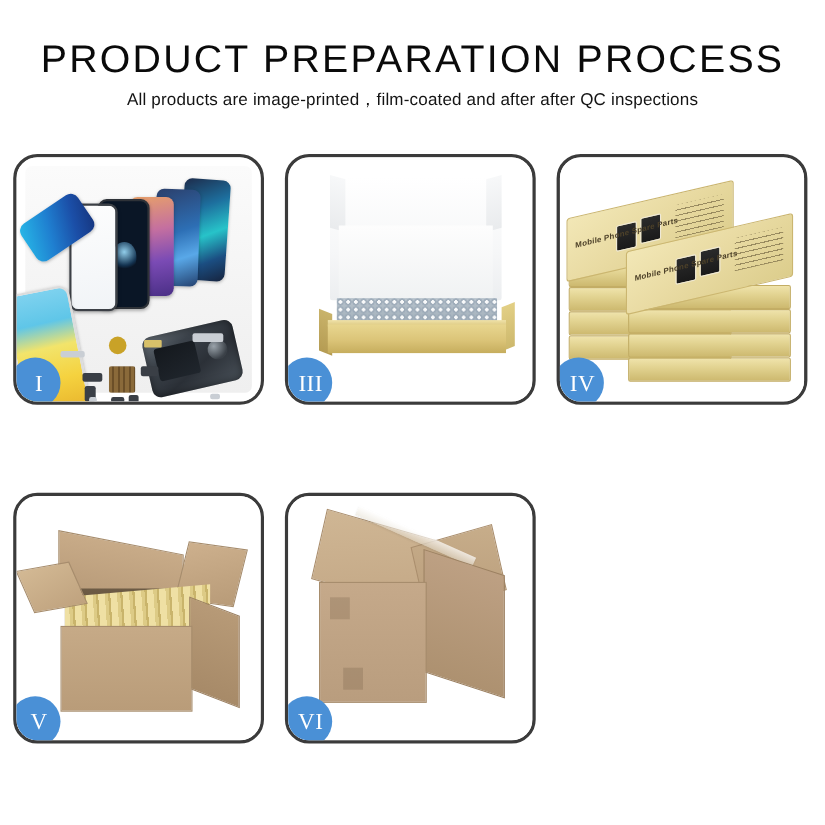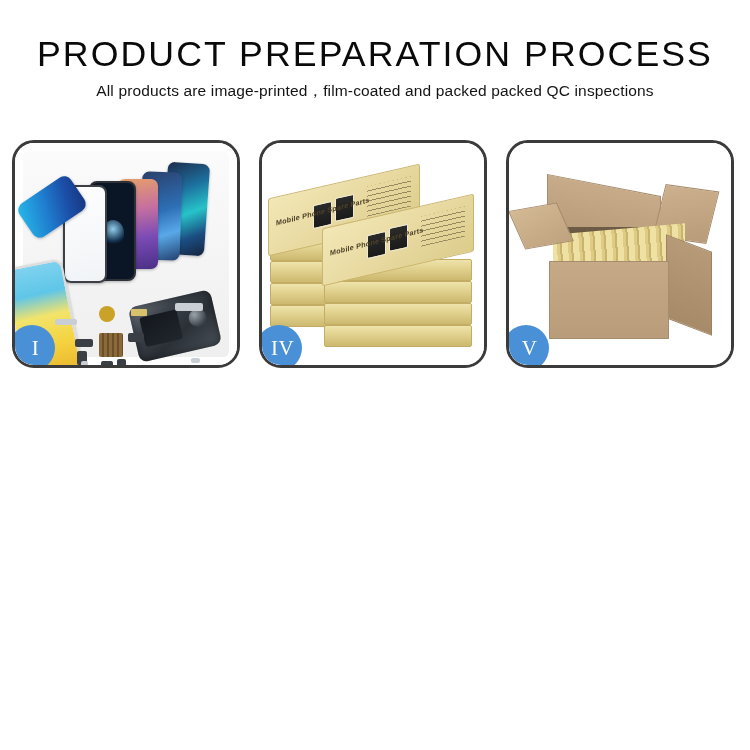--- a/index.html
+++ b/index.html
@@ -420,21 +420,21 @@
     background: rgba(120,98,72,.28);
   }
 </style>
 </head>
 <body>
 
 <div class="page">
 
   <div class="header">
     <div class="title">PRODUCT PREPARATION PROCESS</div>
-    <div class="subtitle">All products are image-printed，film-coated and packed packed QC inspections</div>
+    <div class="subtitle">All products are image-printed，film-coated and after after QC inspections</div>
   </div>
 
   <div class="grid">
 
     <div class="panel">
       <div class="stage">
         <div class="p1-bg"></div>
 
         <div class="ph ph-a"></div>
         <div class="ph ph-b"></div>
@@ -456,20 +456,34 @@
         <div class="part" style="left:102px; top:216px; width:9px;  height:12px;"></div>
         <div class="part light" style="left:66px;  top:218px; width:7px;  height:12px;"></div>
         <div class="part light" style="left:176px; top:215px; width:9px;  height:5px;"></div>
         <div class="part light" style="left:160px; top:160px; width:28px; height:8px;"></div>
 
         <div class="badge">I</div>
       </div>
     </div>
 
 
+    <div class="panel">
+      <div class="stage">
+        <div class="b3-lid"></div>
+        <div class="b3-lid-flapL"></div>
+        <div class="b3-lid-flapR"></div>
+        <div class="b3-foam"></div>
+        <div class="b3-bubbles"></div>
+        <div class="b3-sideL"></div>
+        <div class="b3-sideR"></div>
+        <div class="b3-rim"></div>
+        <div class="b3-front"></div>
+        <div class="badge">III</div>
+      </div>
+    </div>
 
     <div class="panel">
       <div class="stage">
         <div class="stack">
 
           <div class="kbox" style="left:8px;  top:74px;"></div>
           <div class="kbox" style="left:8px;  top:96px;"></div>
           <div class="kbox" style="left:8px;  top:118px;"></div>
           <div class="kbox" style="left:8px;  top:140px;"></div>
           <div class="kbox" style="left:8px;  top:162px;"></div>
@@ -504,15 +518,27 @@
         <div class="c5-flapRight"></div>
         <div class="c5-inner"></div>
         <div class="c5-fill"></div>
         <div class="c5-flapLeft"></div>
         <div class="c5-side"></div>
         <div class="c5-body"></div>
         <div class="badge">V</div>
       </div>
     </div>
 
+    <div class="panel">
+      <div class="stage">
+        <div class="c6-top"></div>
+        <div class="c6-topR"></div>
+        <div class="c6-tape"></div>
+        <div class="c6-side"></div>
+        <div class="c6-front"></div>
+        <div class="c6-tab" style="left:38px; top:92px;"></div>
+        <div class="c6-tab" style="left:50px; top:156px;"></div>
+        <div class="badge">VI</div>
+      </div>
+    </div>
 
   </div>
 </div>
 
 </body></html>

